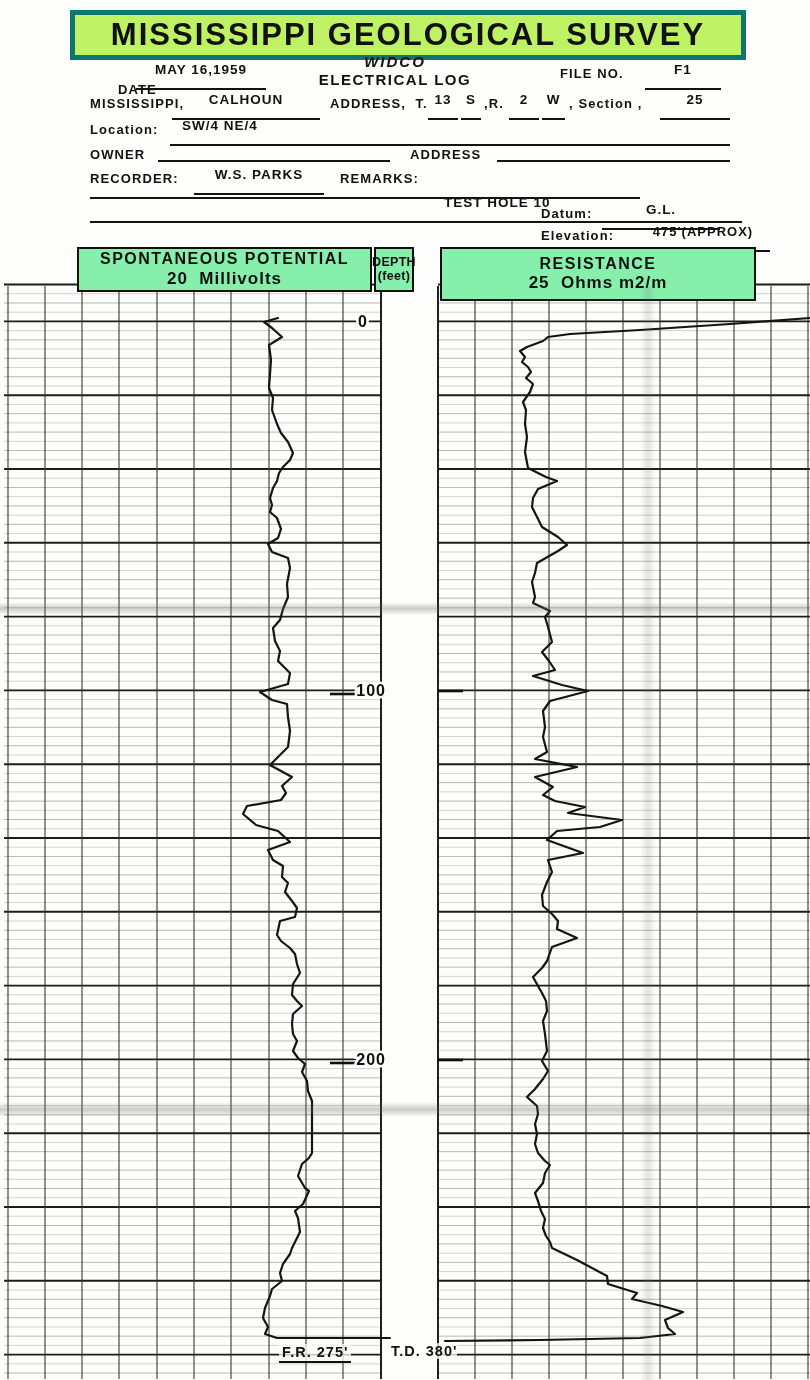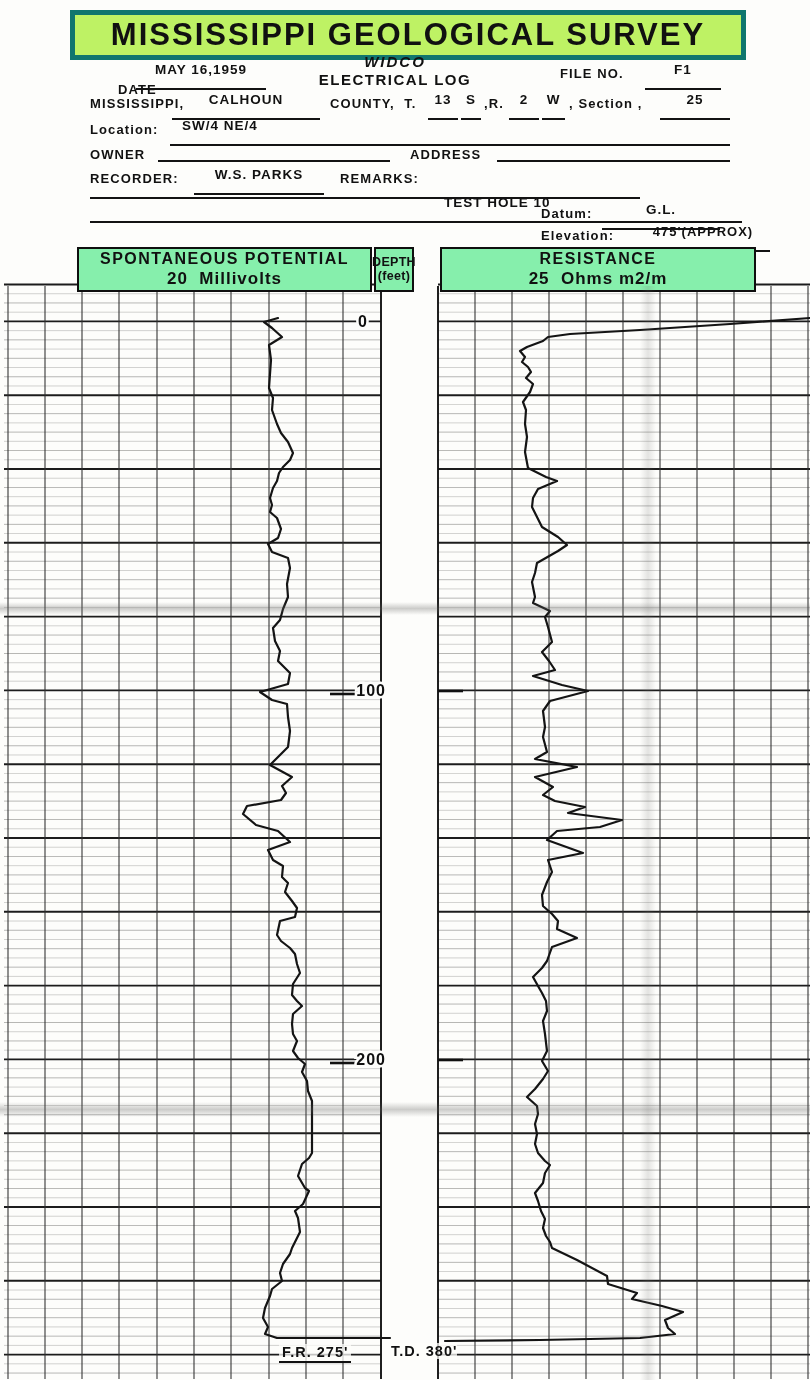--- a/index.html
+++ b/index.html
@@ -316,21 +316,21 @@
 
   <span class="lbl" style="left:90px;top:82px;padding-left:28px;">DATE</span>
   <span class="val" style="left:136px;top:62px;width:130px;">MAY 16,1959</span>
   <span class="logo1" style="left:320px;top:53px;width:150px;">WIDCO</span>
   <span class="logo2" style="left:300px;top:71px;width:190px;">ELECTRICAL LOG</span>
   <span class="lbl" style="left:560px;top:66px;">FILE NO.</span>
   <span class="val" style="left:645px;top:62px;width:76px;">F1</span>
 
   <span class="lbl" style="left:90px;top:96px;">MISSISSIPPI,</span>
   <span class="val" style="left:172px;top:92px;width:148px;">CALHOUN</span>
-  <span class="lbl" style="left:330px;top:96px;">COUNTY,  T.</span>
+  <span class="lbl" style="left:330px;top:96px;">ADDRESS,  T.</span>
   <span class="val" style="left:428px;top:92px;width:30px;">13</span>
   <span class="val" style="left:461px;top:92px;width:20px;">S</span>
   <span class="lbl" style="left:484px;top:96px;">,R.</span>
   <span class="val" style="left:509px;top:92px;width:30px;">2</span>
   <span class="val" style="left:542px;top:92px;width:23px;">W</span>
   <span class="lbl" style="left:569px;top:96px;">, Section ,</span>
   <span class="val" style="left:660px;top:92px;width:70px;">25</span>
 
   <span class="lbl" style="left:90px;top:122px;">Location:</span>
   <span class="val left" style="left:170px;top:118px;width:548px;">SW/4 NE/4</span>
@@ -353,21 +353,21 @@
   <span class="val" style="left:636px;top:224px;width:134px;font-size:13px;">475'(APPROX)</span>
 
   <div class="hdrbox" style="left:77px;top:247px;width:295px;height:45px;">
     <span class="t1">SPONTANEOUS POTENTIAL</span>
     <span class="t2">20  Millivolts</span>
   </div>
   <div class="hdrbox small" style="left:374px;top:247px;width:40px;height:45px;">
     <span class="t1">DEPTH</span>
     <span class="t2">(feet)</span>
   </div>
-  <div class="hdrbox" style="left:440px;top:247px;width:316px;height:45px;align-items:center;">
+  <div class="hdrbox" style="left:440px;top:247px;width:316px;height:54px;align-items:center;">
     <span class="t1">RESISTANCE</span>
     <span class="t2">25  Ohms m2/m</span>
   </div>
 
   <div class="smudge" style="top:602px;height:13px;"></div>
   <div class="smudge" style="top:1102px;height:15px;"></div>
   <div class="vsmudge" style="left:640px;top:286px;width:16px;height:1094px;"></div>
 
   <span class="footnote underlined" style="left:279px;top:1344px;">F.R. 275'</span>
   <span class="footnote" style="left:391px;top:1343px;">T.D. 380'</span>

